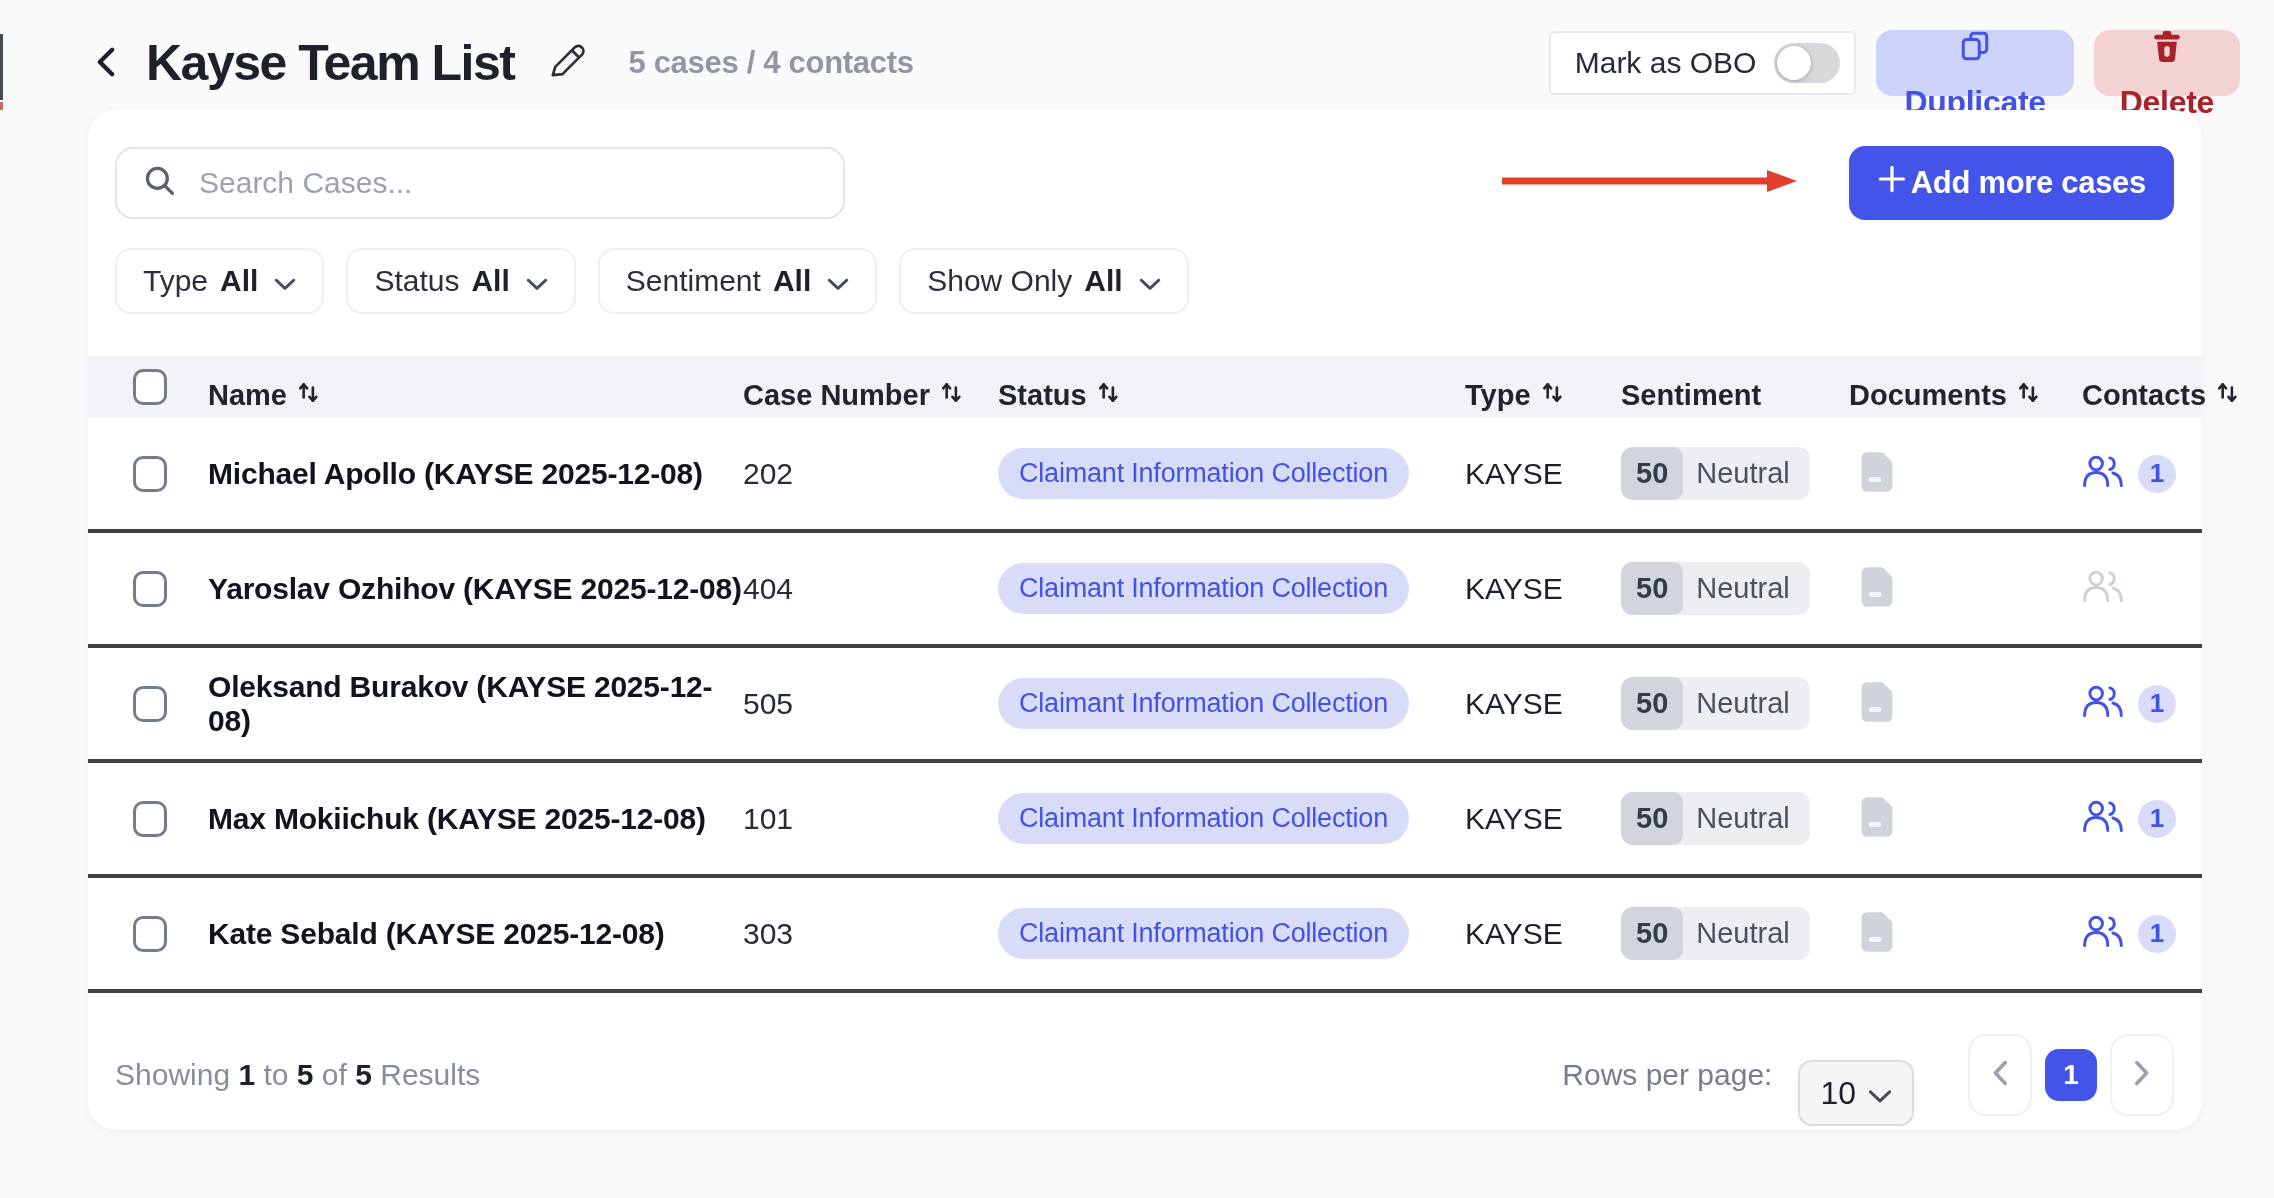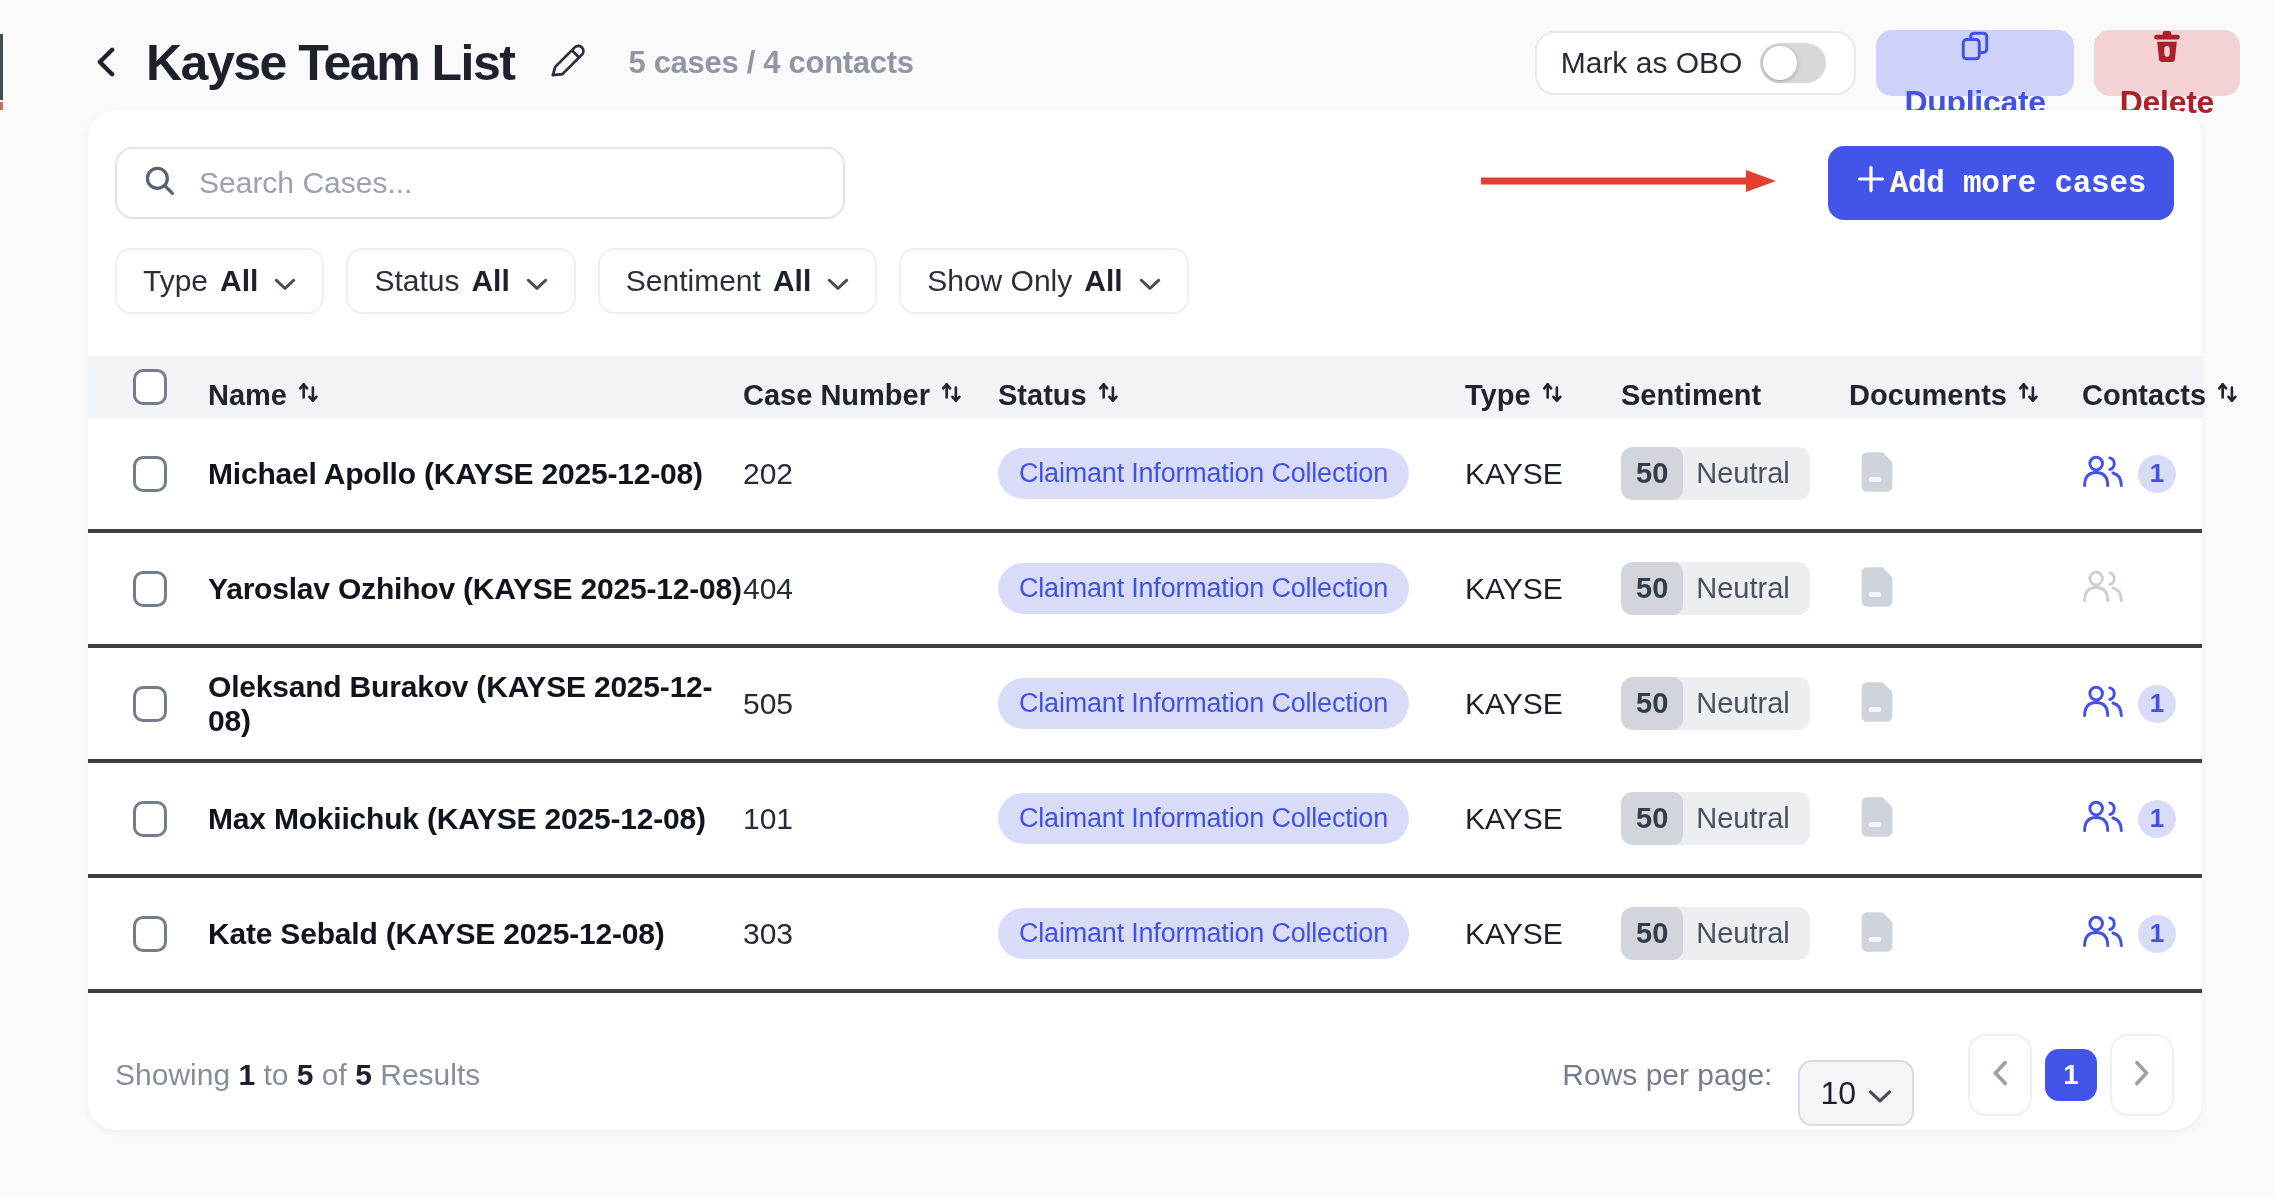--- a/index.html
+++ b/index.html
@@ -15,21 +15,21 @@
   .topbar{display:flex;justify-content:space-between;align-items:center;
     padding:30px 34px 0 92px;}
   .topbar-left{display:flex;align-items:center;gap:26px;}
   .back-btn{background:none;border:none;padding:0;cursor:pointer;display:flex;align-items:center;}
   .page-title{font-size:50px;font-weight:700;letter-spacing:-1.5px;color:#1d212c;margin:0;}
   .edit-icon{display:flex;align-items:center;margin-left:6px;}
   .subtitle{font-size:31px;font-weight:700;color:#9196a4;margin-left:14px;letter-spacing:-.3px;}
 
   .topbar-right{display:flex;align-items:center;gap:20px;}
   .obo-pill{display:flex;align-items:center;gap:18px;background:#fff;border:2px solid #e7e9ee;
-    border-radius:20px;height:64px;padding:0 28px 0 24px;}
+    border-radius:5px;height:64px;padding:0 14px 0 24px;}
   .obo-label{font-size:30px;color:#262b36;}
   .toggle{width:66px;height:40px;border-radius:20px;background:#d7d8dc;position:relative;cursor:pointer;}
   .toggle .knob{position:absolute;left:3px;top:3px;width:34px;height:34px;border-radius:50%;
     background:#fff;box-shadow:0 1px 4px rgba(0,0,0,.28);}
   .btn{display:flex;align-items:center;gap:14px;border:none;cursor:pointer;border-radius:16px;
     height:66px;font-family:inherit;font-weight:700;font-size:32px;letter-spacing:-.3px;flex-direction:column;}
   .btn-duplicate{background:#cdd3f8;color:#4352e4;padding:0 28px;}
   .btn-delete{background:#f3d2d4;color:#a8222b;padding:0 26px;}
 
   
@@ -39,21 +39,21 @@
   .toolbar{display:flex;justify-content:space-between;align-items:center;padding:36px 28px 0 27px;}
   .search{display:flex;align-items:center;gap:20px;width:730px;height:72px;border:2px solid #e2e4ea;
     border-radius:18px;padding:0 26px;background:#fff;}
   .search input{border:none;outline:none;flex:1;font-family:inherit;font-size:30px;color:#262b36;background:transparent;}
   .search input::placeholder{color:#9aa1af;}
   .toolbar-right{display:flex;align-items:center;}
   .red-arrow{margin-right:34px;}
   .btn-exclude{background:#fff;border:2px solid #eda49e;color:#e0352b;border-radius:18px;
     height:74px;padding:0 36px;font-family:inherit;font-size:31px;font-weight:700;cursor:pointer;letter-spacing:-.3px;}
   .btn-add{background:#4355e8;color:#fff;border:none;border-radius:16px;height:74px;padding:0 28px;
-    display:flex;align-items:center;gap:4px;font-family:Liberation Mono, monospace;font-size:31px;font-weight:700;cursor:pointer;letter-spacing:-.3px;}
+    display:flex;align-items:center;gap:4px;font-family:Liberation Sans, sans-serif;font-size:31px;font-weight:700;cursor:pointer;letter-spacing:-.3px;}
 
   .filter-bar{display:flex;gap:22px;padding:28px 0 0 27px;}
   .chip{display:flex;align-items:center;gap:12px;height:66px;padding:0 26px;background:#fff;
     border:2px solid #edeff3;border-radius:16px;font-size:30px;color:#2a2f3a;cursor:pointer;}
   .chip .chip-value{font-weight:700;color:#1d212c;}
   .chip svg{margin-left:4px;}
 
   
   .table{margin-top:42px;}
   .trow{display:grid;grid-template-columns:75px 535px 255px 467px 156px 228px 233px 1fr;

